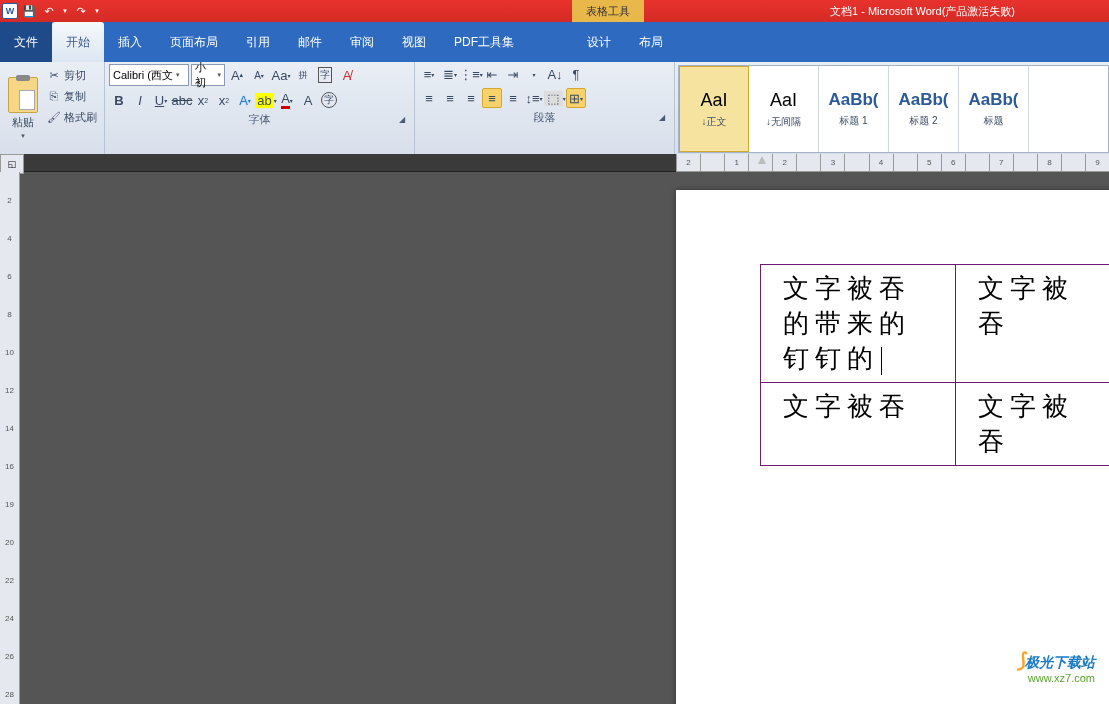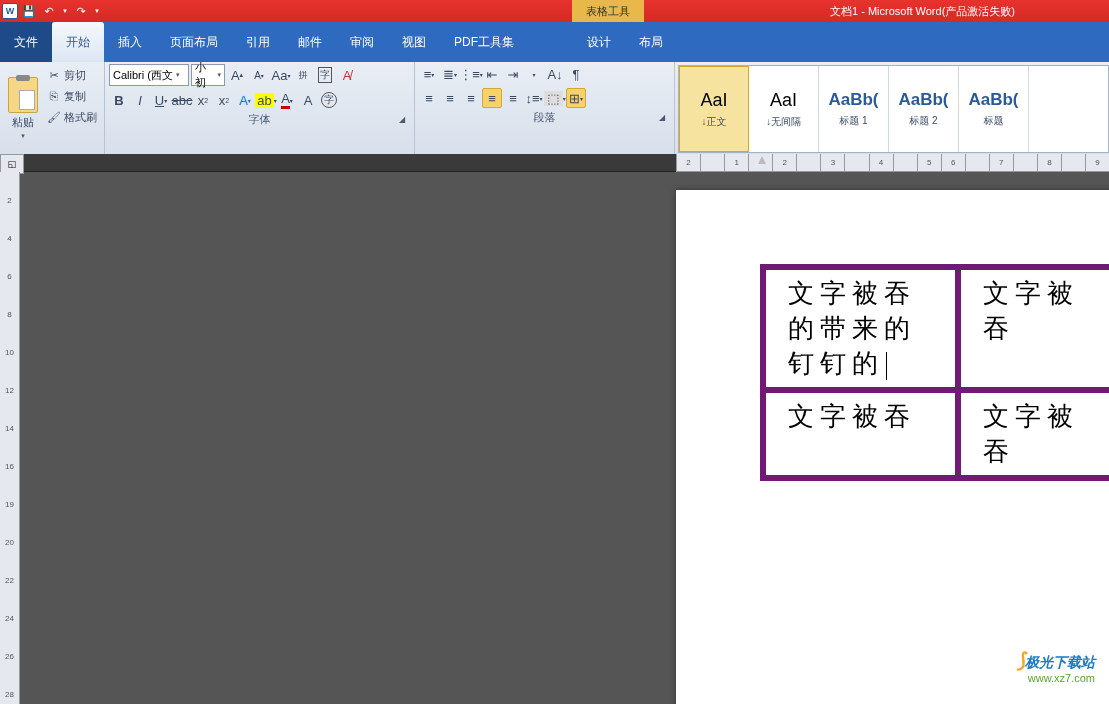--- a/index.html
+++ b/index.html
@@ -66,21 +66,21 @@
 .ruler-corner { position: absolute; top: 0; left: 0; width: 24px; height: 20px; background: #e5e9ef; border: 1px solid #999; display: flex; align-items: center; justify-content: center; font-size: 9px; }
 .ruler-h { position: absolute; top: 0; left: 676px; right: 0; height: 18px; background: #e5e9ef; border-bottom: 1px solid #999; font-size: 8px; color: #555; display: flex; align-items: center; overflow: hidden; }
 .ruler-h-dark { position: absolute; top: 0; left: 24px; width: 652px; height: 18px; background: #3a3a3a; border-bottom: 1px solid #222; }
 .ruler-tick { position: relative; width: 37.8px; text-align: center; border-left: 1px solid #999; height: 100%; display: flex; align-items: center; justify-content: center; }
 .ruler-marker { position: absolute; top: 2px; left: 82px; width: 8px; height: 8px; background: #bbb; clip-path: polygon(50% 0, 100% 100%, 0 100%); }
 .ruler-v { position: absolute; top: 18px; left: 0; width: 20px; bottom: 0; background: #e5e9ef; border-right: 1px solid #999; display: flex; flex-direction: column; align-items: center; font-size: 8px; color: #555; }
 .ruler-v-tick { height: 37.8px; display: flex; align-items: center; }
 
 .page { position: absolute; top: 36px; left: 676px; width: 600px; height: 650px; background: #fff; box-shadow: 0 0 6px rgba(0,0,0,0.4); }
 .doc-table { position: absolute; top: 74px; left: 84px; border-collapse: collapse; }
-.doc-table td { border: 6px solid #701a75; padding: 6px 22px; font-size: 26px; font-family: "SimSun", serif; vertical-align: top; letter-spacing: 6px; }
+.doc-table td { border: 1px solid #701a75; padding: 6px 22px; font-size: 26px; font-family: "SimSun", serif; vertical-align: top; letter-spacing: 6px; }
 .cell-a { width: 195px; }
 .cell-b { width: 160px; }
 .cursor-caret { display: inline-block; width: 1px; height: 28px; background: #000; vertical-align: middle; margin-left: 2px; }
 
 .watermark { position: absolute; right: 14px; bottom: 20px; text-align: right; }
 .wm-logo { font-size: 14px; color: #1a7ac5; font-style: italic; font-weight: bold; }
 .wm-logo .sw { color: #f5a623; font-size: 20px; }
 .wm-url { font-size: 11px; color: #5aa52e; }
 </style>
 </head>

